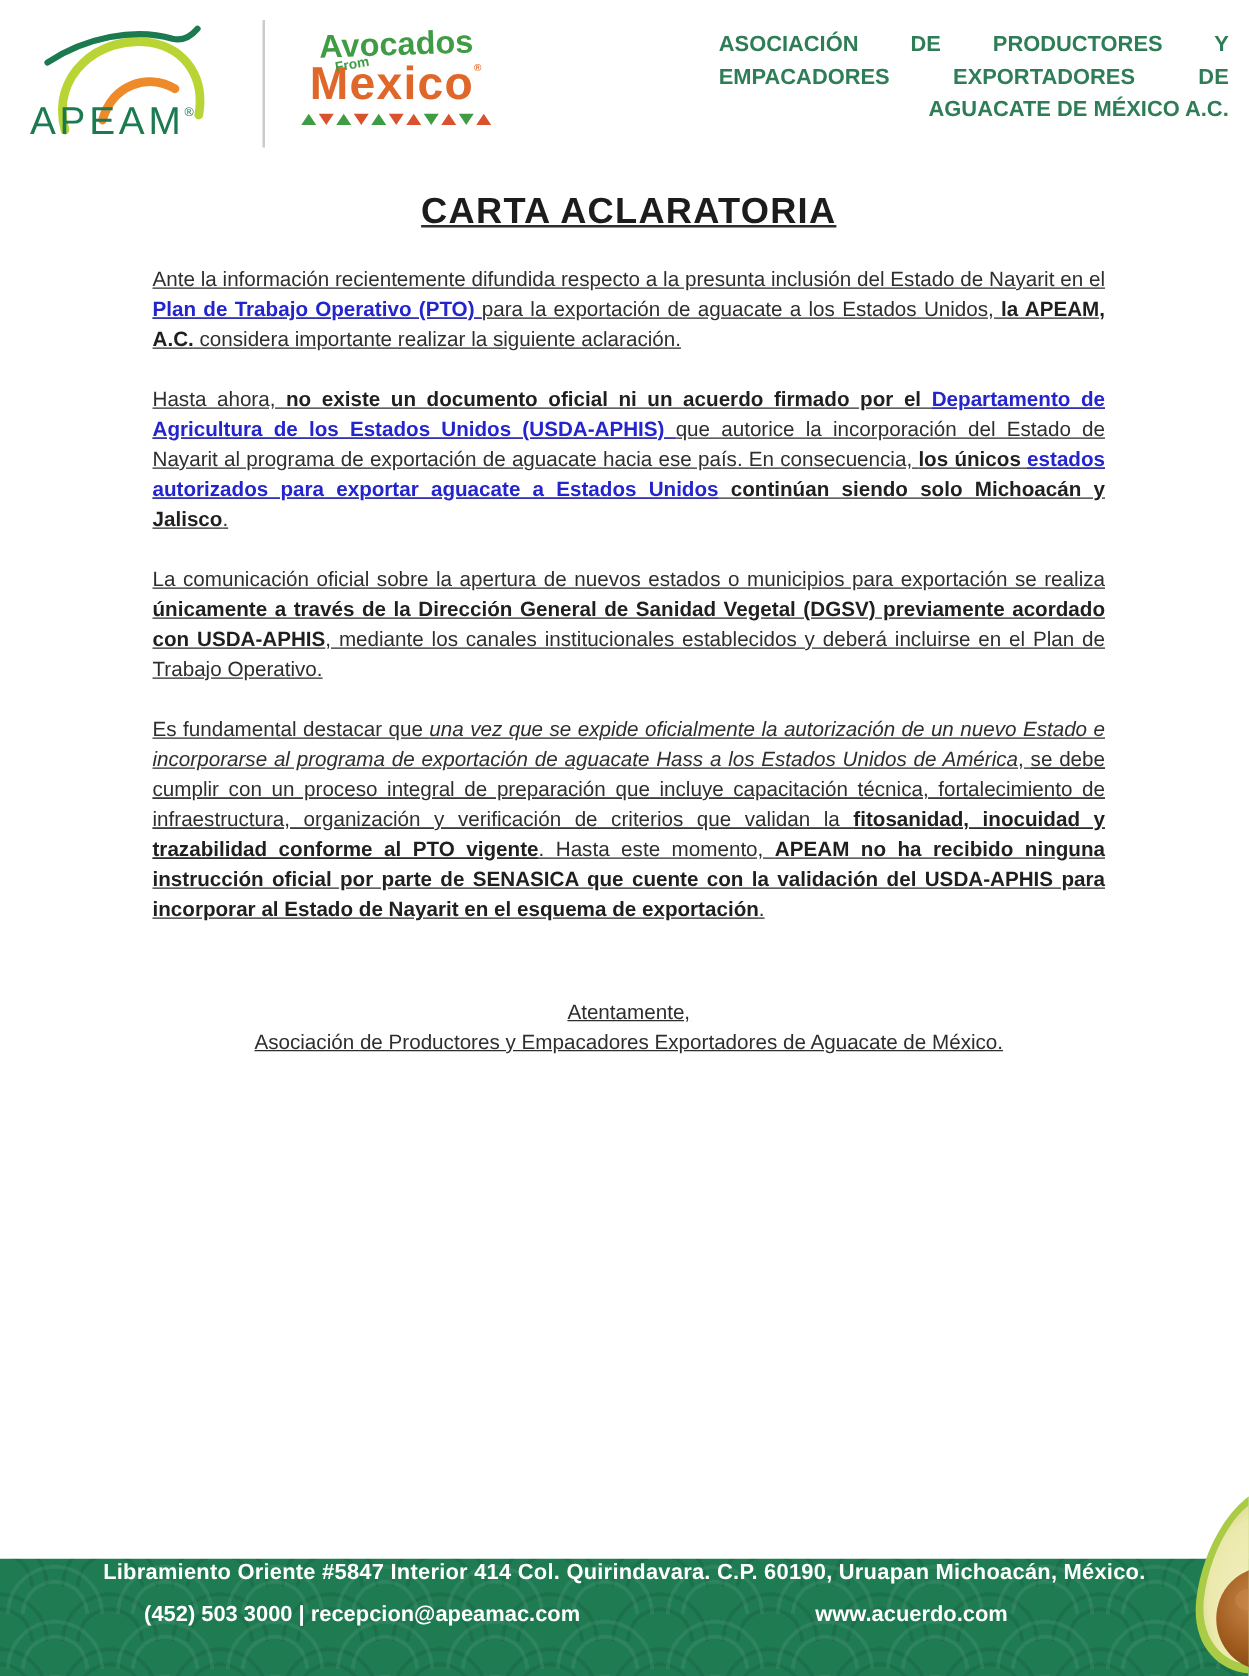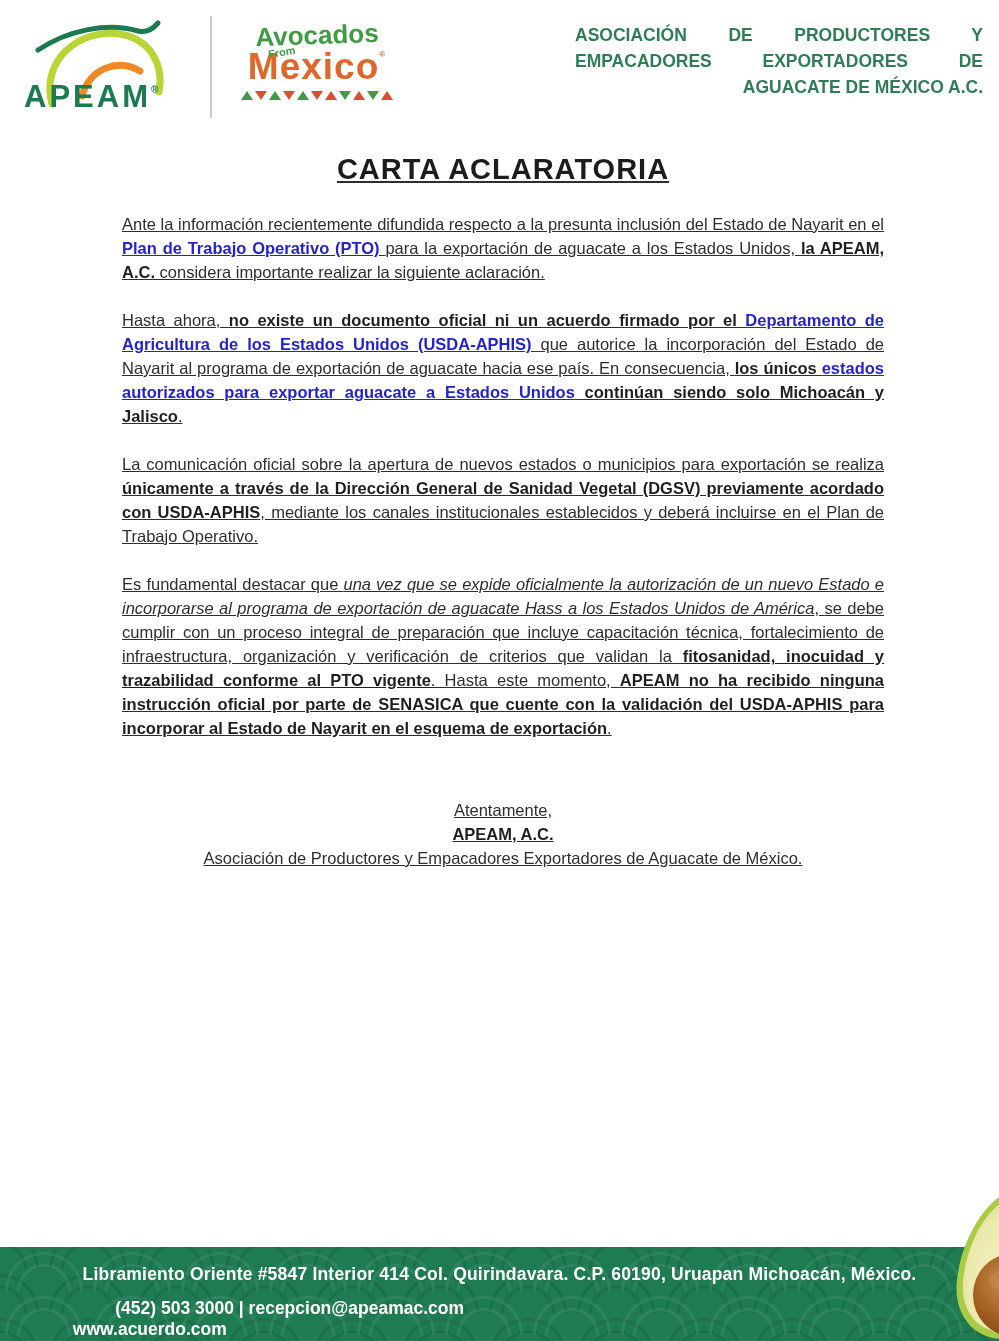--- a/index.html
+++ b/index.html
@@ -5,21 +5,21 @@
   html,body{margin:0;padding:0;}
   body{
     width:999px;height:1341px;position:relative;background:#ffffff;
     font-family:"Liberation Sans", sans-serif;color:#2e2e2e;overflow:hidden;
   }
   
   .header{position:absolute;top:12px;left:22px;right:16px;display:flex;align-items:flex-start;}
   .apeam-logo{width:172px;height:104px;position:relative;flex:none;}
   .apeam-logo svg{position:absolute;top:0;left:0;}
   .apeam-word{
-    position:absolute;bottom:4px;left:2px;font-weight:700;color:#1b7a4f;
+    position:absolute;bottom:4px;left:2px;font-weight:400;color:#1b7a4f;
     font-size:31px;letter-spacing:3px;line-height:1;
   }
   .apeam-word sup{font-size:10px;letter-spacing:0;vertical-align:14px;}
   .logo-divider{width:2px;height:102px;background:#c9cdc9;margin:4px 20px 0 16px;flex:none;}
   .afm-logo{width:170px;text-align:center;padding-top:10px;flex:none;position:relative;}
   .afm-avocados{color:#3f9c44;font-weight:800;font-size:26px;line-height:1;transform:rotate(-2deg);letter-spacing:0px;}
   .afm-from{
     position:absolute;left:36px;top:34px;color:#3f9c44;font-weight:700;font-size:11px;
     transform:rotate(-10deg);
   }
@@ -51,22 +51,22 @@
   
   .footer{
     position:absolute;left:0;bottom:0;width:999px;height:94px;background-color:#1e7b52;
     background-image:
       radial-gradient(circle at 50% 100%, transparent 0 24px, rgba(255,255,255,0.07) 24px 27px, transparent 27px 36px, rgba(255,255,255,0.07) 36px 39px, transparent 39px),
       radial-gradient(circle at 50% 100%, transparent 0 24px, rgba(0,0,0,0.08) 24px 27px, transparent 27px 36px, rgba(0,0,0,0.08) 36px 39px, transparent 39px);
     background-size:88px 44px,88px 44px;
     background-position:0 0,44px 22px;
     color:#ffffff;font-weight:bold;
   }
-  .footer-line1{text-align:center;font-size:17.5px;padding-top:17px;letter-spacing:0.2px;}
-  .footer-line2{display:flex;margin-top:13px;font-size:17.5px;flex-direction:column;}
+  .footer-line1{text-align:center;font-size:17.5px;letter-spacing:0.2px;}
+  .footer-line2{display:flex;margin-top:13px;font-size:17.5px;}
   .footer-contact{width:58%;text-align:center;}
   .footer-website{width:30%;text-align:center;}
   
   .avocado{position:absolute;left:938px;top:1192px;width:130px;height:150px;}
 </style>
 </head>
 <body>
 
 <header class="header">
   <div class="apeam-logo">
@@ -95,21 +95,20 @@
 
   <div id="paragraphs">
       <p><span>Ante la información recientemente difundida respecto a la presunta inclusión del Estado de Nayarit en el </span><span class="seg-l">Plan de Trabajo Operativo (PTO) </span><span>para la exportación de aguacate a los Estados Unidos, </span><span class="seg-b">la APEAM, A.C.</span><span> considera importante realizar la siguiente aclaración.</span></p>
       <p><span>Hasta ahora, </span><span class="seg-b">no existe un documento oficial ni un acuerdo firmado por el </span><span class="seg-l">Departamento de Agricultura de los Estados Unidos (USDA-APHIS) </span><span>que autorice la incorporación del Estado de Nayarit al programa de exportación de aguacate hacia ese país. En consecuencia, </span><span class="seg-b">los únicos </span><span class="seg-l">estados autorizados para exportar aguacate a Estados Unidos</span><span class="seg-b"> continúan siendo solo Michoacán y Jalisco</span><span>.</span></p>
       <p><span>La comunicación oficial sobre la apertura de nuevos estados o municipios para exportación se realiza </span><span class="seg-b">únicamente a través de la Dirección General de Sanidad Vegetal (DGSV) previamente acordado con USDA-APHIS</span><span>, mediante los canales institucionales establecidos y deberá incluirse en el Plan de Trabajo Operativo.</span></p>
       <p><span>Es fundamental destacar que </span><span class="seg-i">una vez que se expide oficialmente la autorización de un nuevo Estado e incorporarse al programa de exportación de aguacate Hass a los Estados Unidos de América</span><span>, </span><span class="seg-u">se debe cumplir con un proceso integral de preparación que incluye capacitación técnica, fortalecimiento de infraestructura, organización y verificación de criterios que validan la </span><span class="seg-b seg-u">fitosanidad, inocuidad y trazabilidad conforme al PTO vigente</span><span>. Hasta este momento, </span><span class="seg-b">APEAM no ha recibido ninguna instrucción oficial por parte de SENASICA que cuente con la validación del USDA-APHIS para incorporar al Estado de Nayarit en el esquema de exportación</span><span>.</span></p>
     </div>
 
   <div class="closing">
     <div>Atentamente,</div>
-    <div class="bold">APEAM, A.C.</div>
     <div>Asociación de Productores y Empacadores Exportadores de Aguacate de México.</div>
   </div>
 </main>
 
 <footer class="footer">
   <div class="footer-line1">Libramiento Oriente #5847 Interior 414 Col. Quirindavara. C.P. 60190, Uruapan Michoacán, México.</div>
   <div class="footer-line2">
     <span class="footer-contact">(452) 503 3000 | recepcion@apeamac.com</span>
     <span class="footer-website">www.acuerdo.com</span>
   </div>

